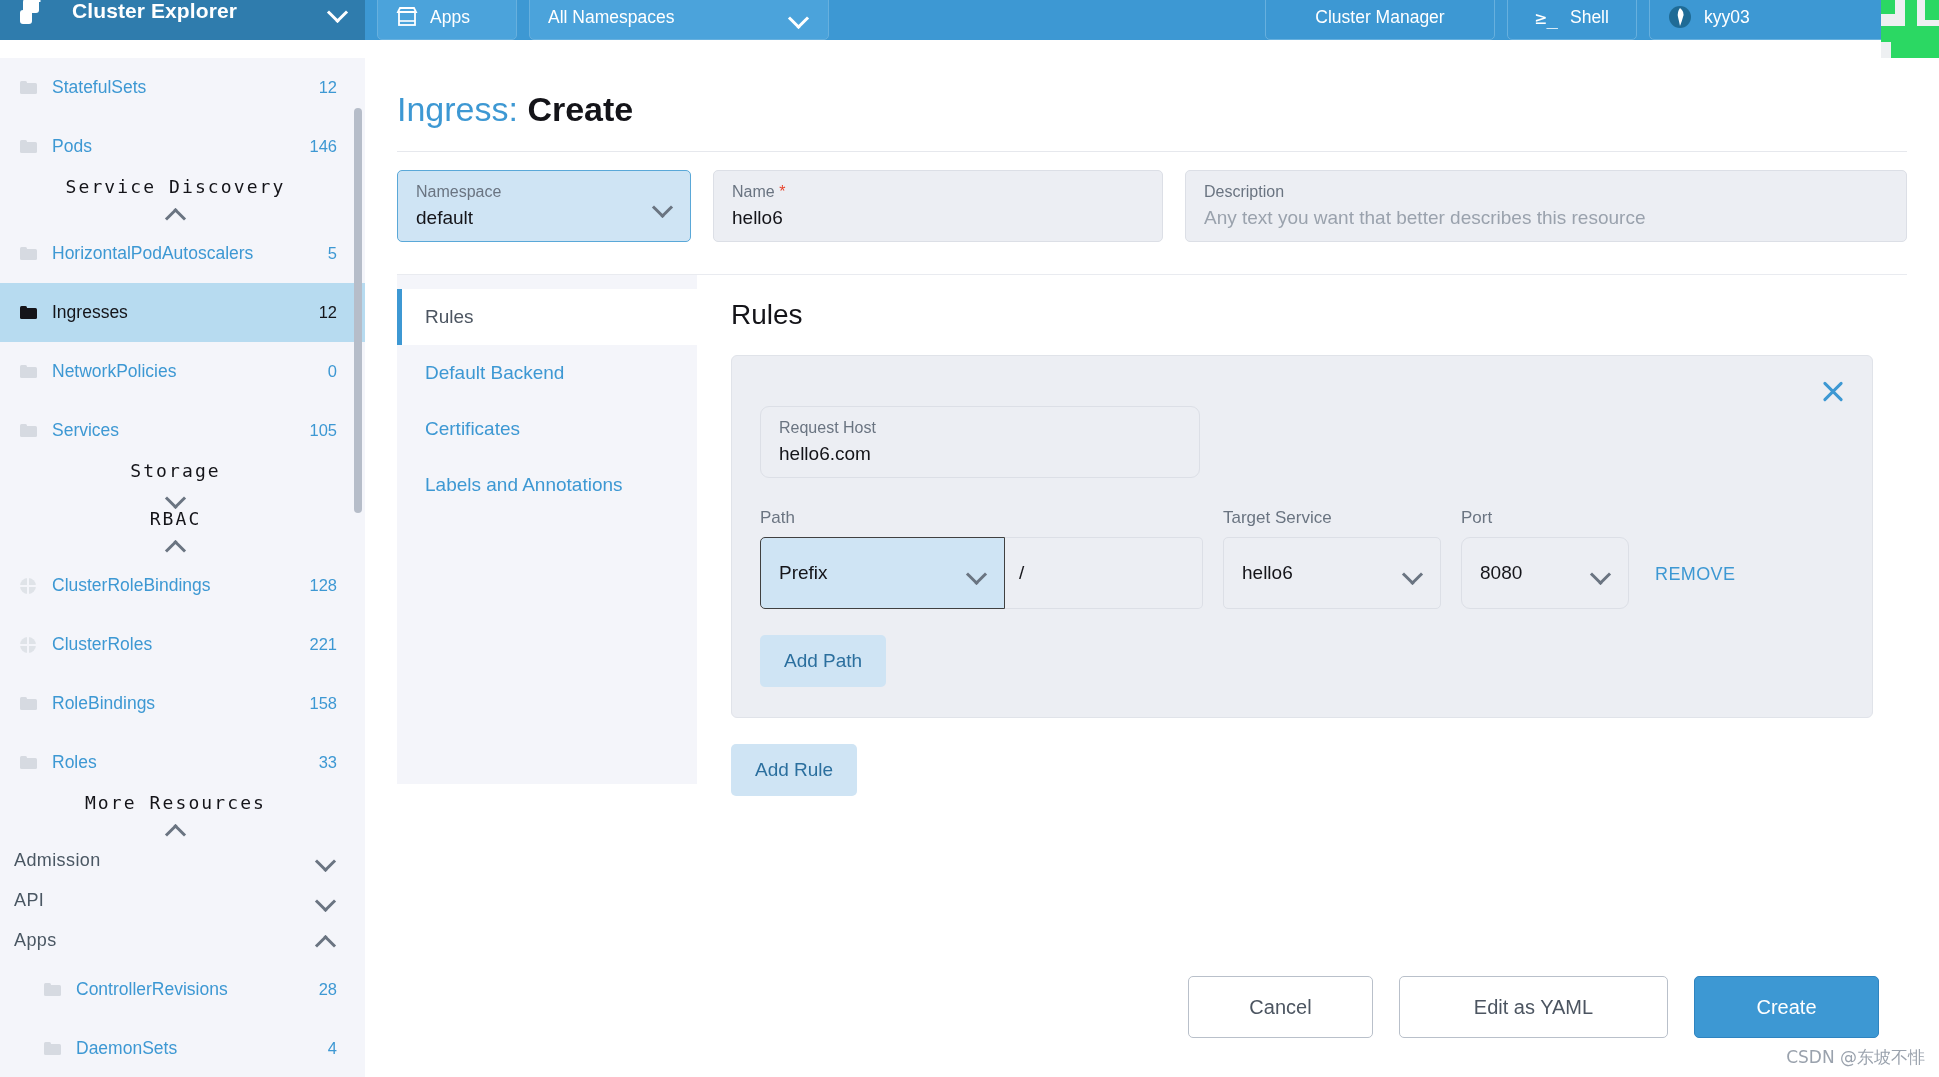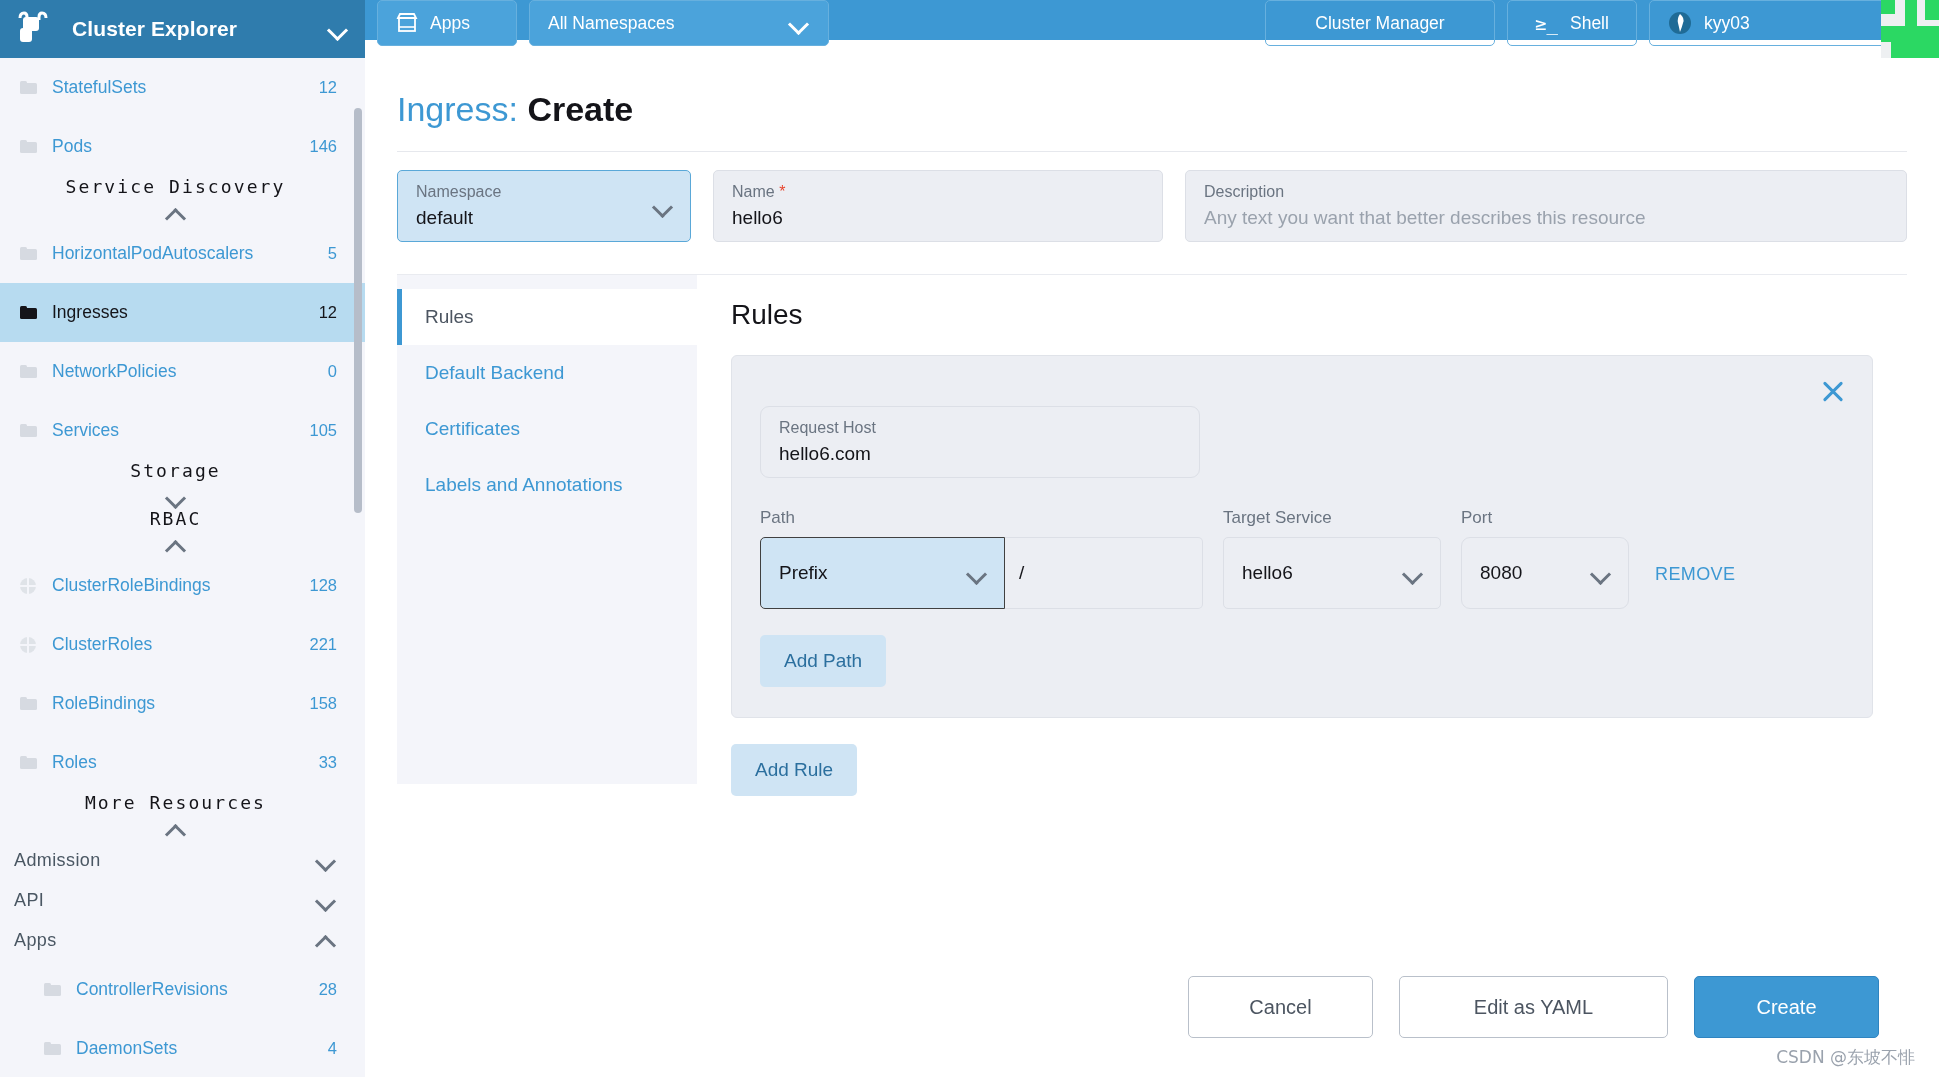--- a/index.html
+++ b/index.html
@@ -5,21 +5,21 @@
   * { box-sizing: border-box; margin: 0; padding: 0; }
   html, body {
     width: 1939px; height: 1077px;
     font-family: "Liberation Sans", sans-serif;
     background: #fff; overflow: hidden;
   }
 
   
   .topbar {
     position: absolute; top: 0; left: 0; width: 1939px; height: 40px;
-    background: #3d98d3; display: flex; align-items: flex-start;
+    background: #3d98d3; display: flex; align-items: flex-end;
   }
   .brand {
     width: 365px; height: 58px; background: #2f7cad;
     display: flex; align-items: center; padding: 0 16px; flex: 0 0 365px;
   }
   .brand-logo { width: 40px; height: 40px; flex: 0 0 40px; position: relative; }
   .brand-title {
     color: #fff; font-size: 21px; font-weight: 600; margin-left: 16px; flex: 1;
     letter-spacing: .1px;
   }
@@ -227,21 +227,21 @@
   .fbtn {
     height: 62px; border-radius: 5px; font-size: 20px; cursor: pointer;
     display: flex; align-items: center; justify-content: center;
     font-family: "Liberation Sans", sans-serif;
   }
   #cancel-btn { width: 185px; border: 1px solid #b9c0ca; background: #fff; color: #4c5561; }
   #yaml-btn   { width: 269px; border: 1px solid #b9c0ca; background: #fff; color: #4c5561; }
   #create-btn { width: 185px; border: 1px solid #2f84c0; background: #3d98d3; color: #fff; }
 
   .watermark {
-    position: absolute; right: 24px; bottom: 8px; font-size: 17px; color: #9aa2ad;
+    position: absolute; right: 14px; bottom: 8px; font-size: 17px; color: #9aa2ad;
     font-family: "DejaVu Sans", sans-serif;
   }
 
   .termicon { font-family: "DejaVu Sans Mono", monospace; font-size: 19px; }
 </style>
 </head>
 <body>
 
 <div class="topbar">
 

